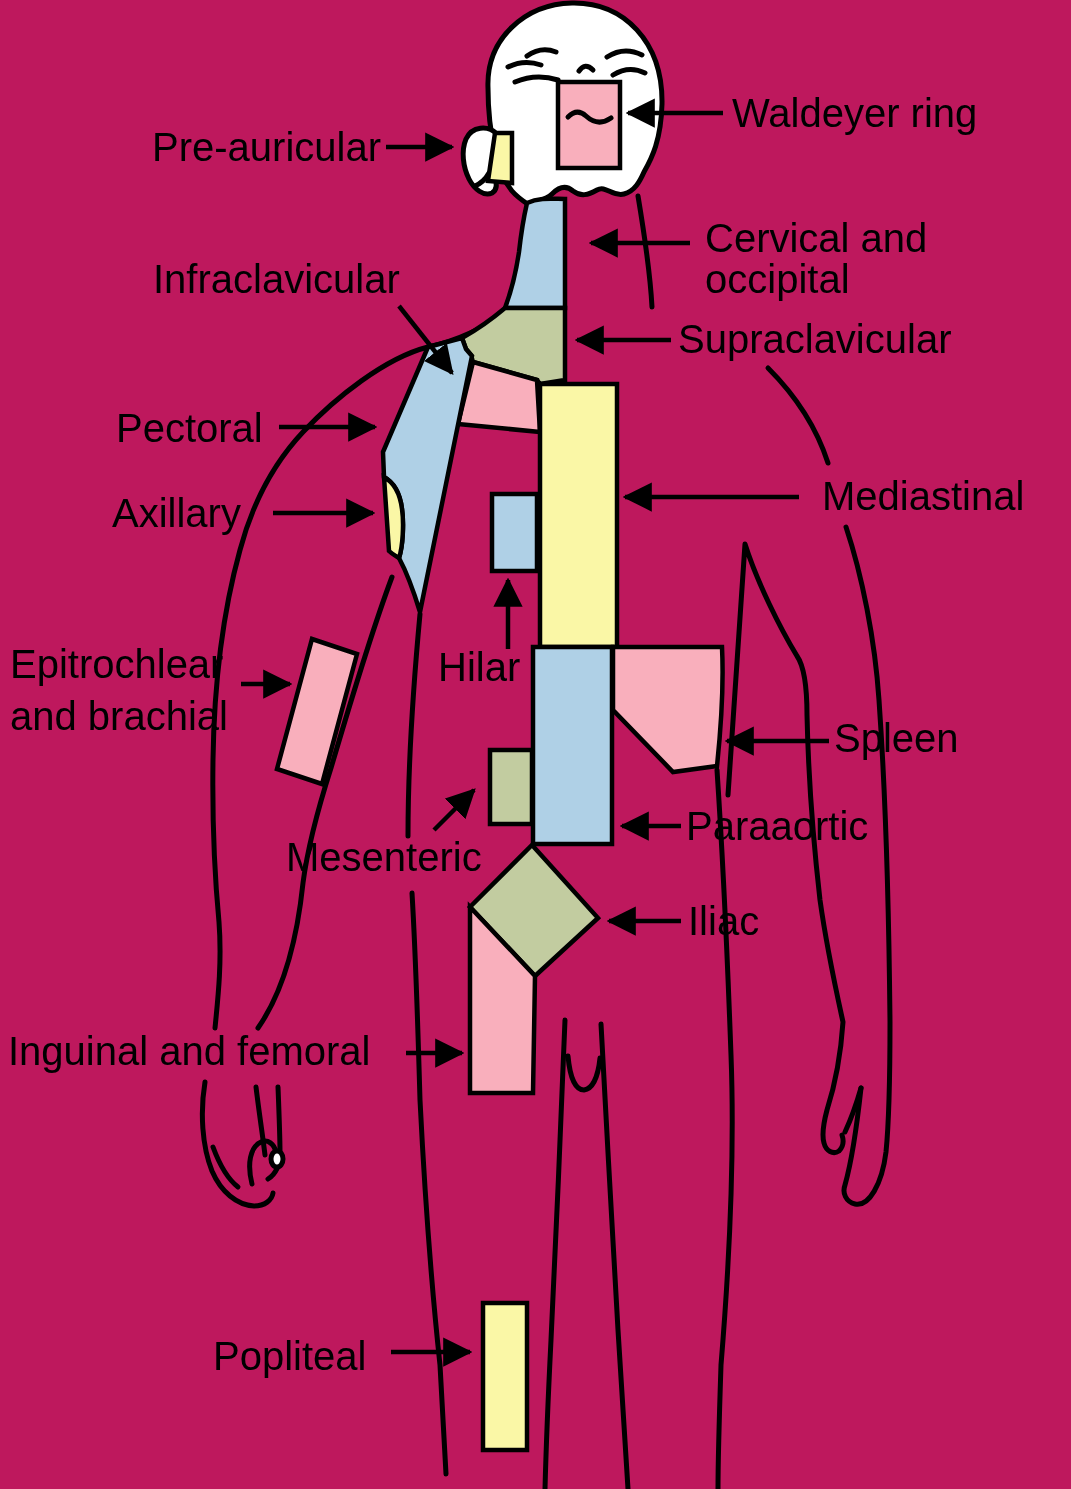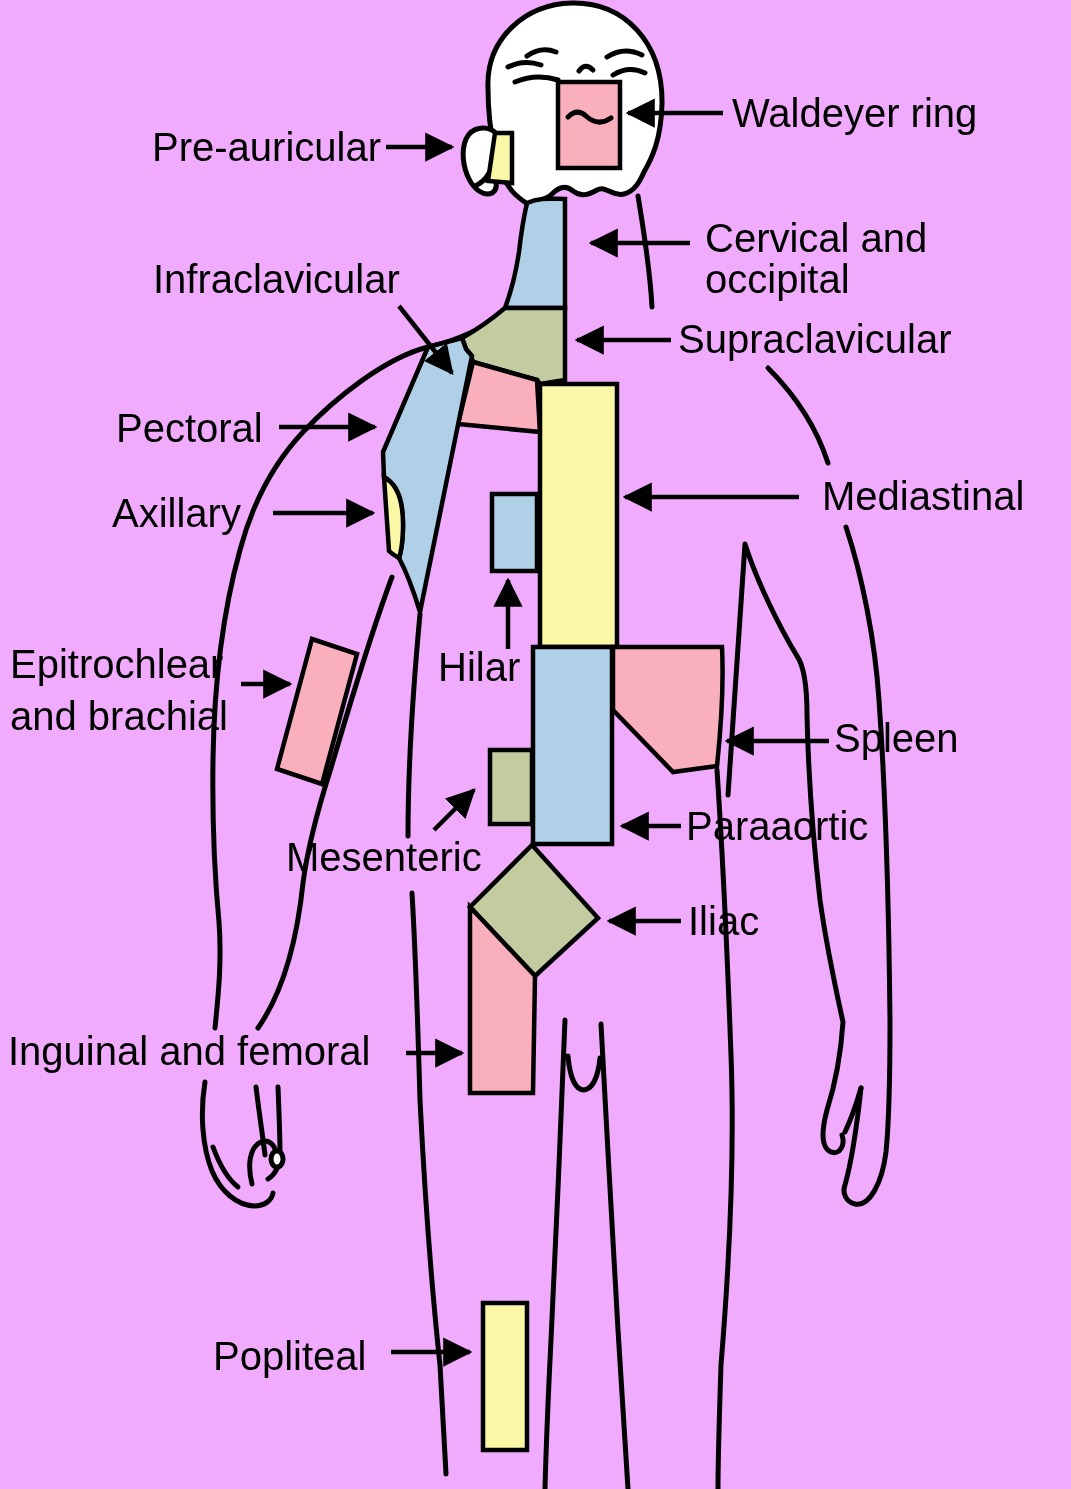--- a/index.html
+++ b/index.html
@@ -1,16 +1,16 @@
 <!DOCTYPE html>
 <html><head>
 <meta charset="utf-8">
 <style>
   html,body{margin:0;padding:0;background:#fff;}
-  .stage{position:relative;width:1071px;height:1489px;background:#f0abfc;overflow:hidden;}
+  .stage{position:relative;width:1071px;height:1489px;background:#be185d;overflow:hidden;}
   svg{display:block;}
   .outline{stroke:#000;stroke-width:5;fill:none;stroke-linecap:round;stroke-linejoin:round;}
   .filled{fill:#fff;}
   .region{stroke:#000;stroke-width:4.5;stroke-linejoin:miter;}
   .feature{stroke:#000;stroke-width:5;fill:none;stroke-linecap:round;}
   .arrow{stroke:#000;stroke-width:4.5;fill:none;}
   text{font-family:"Liberation Sans","DejaVu Sans",sans-serif;font-size:40px;fill:#000;}
 </style>
 </head>
 <body>

